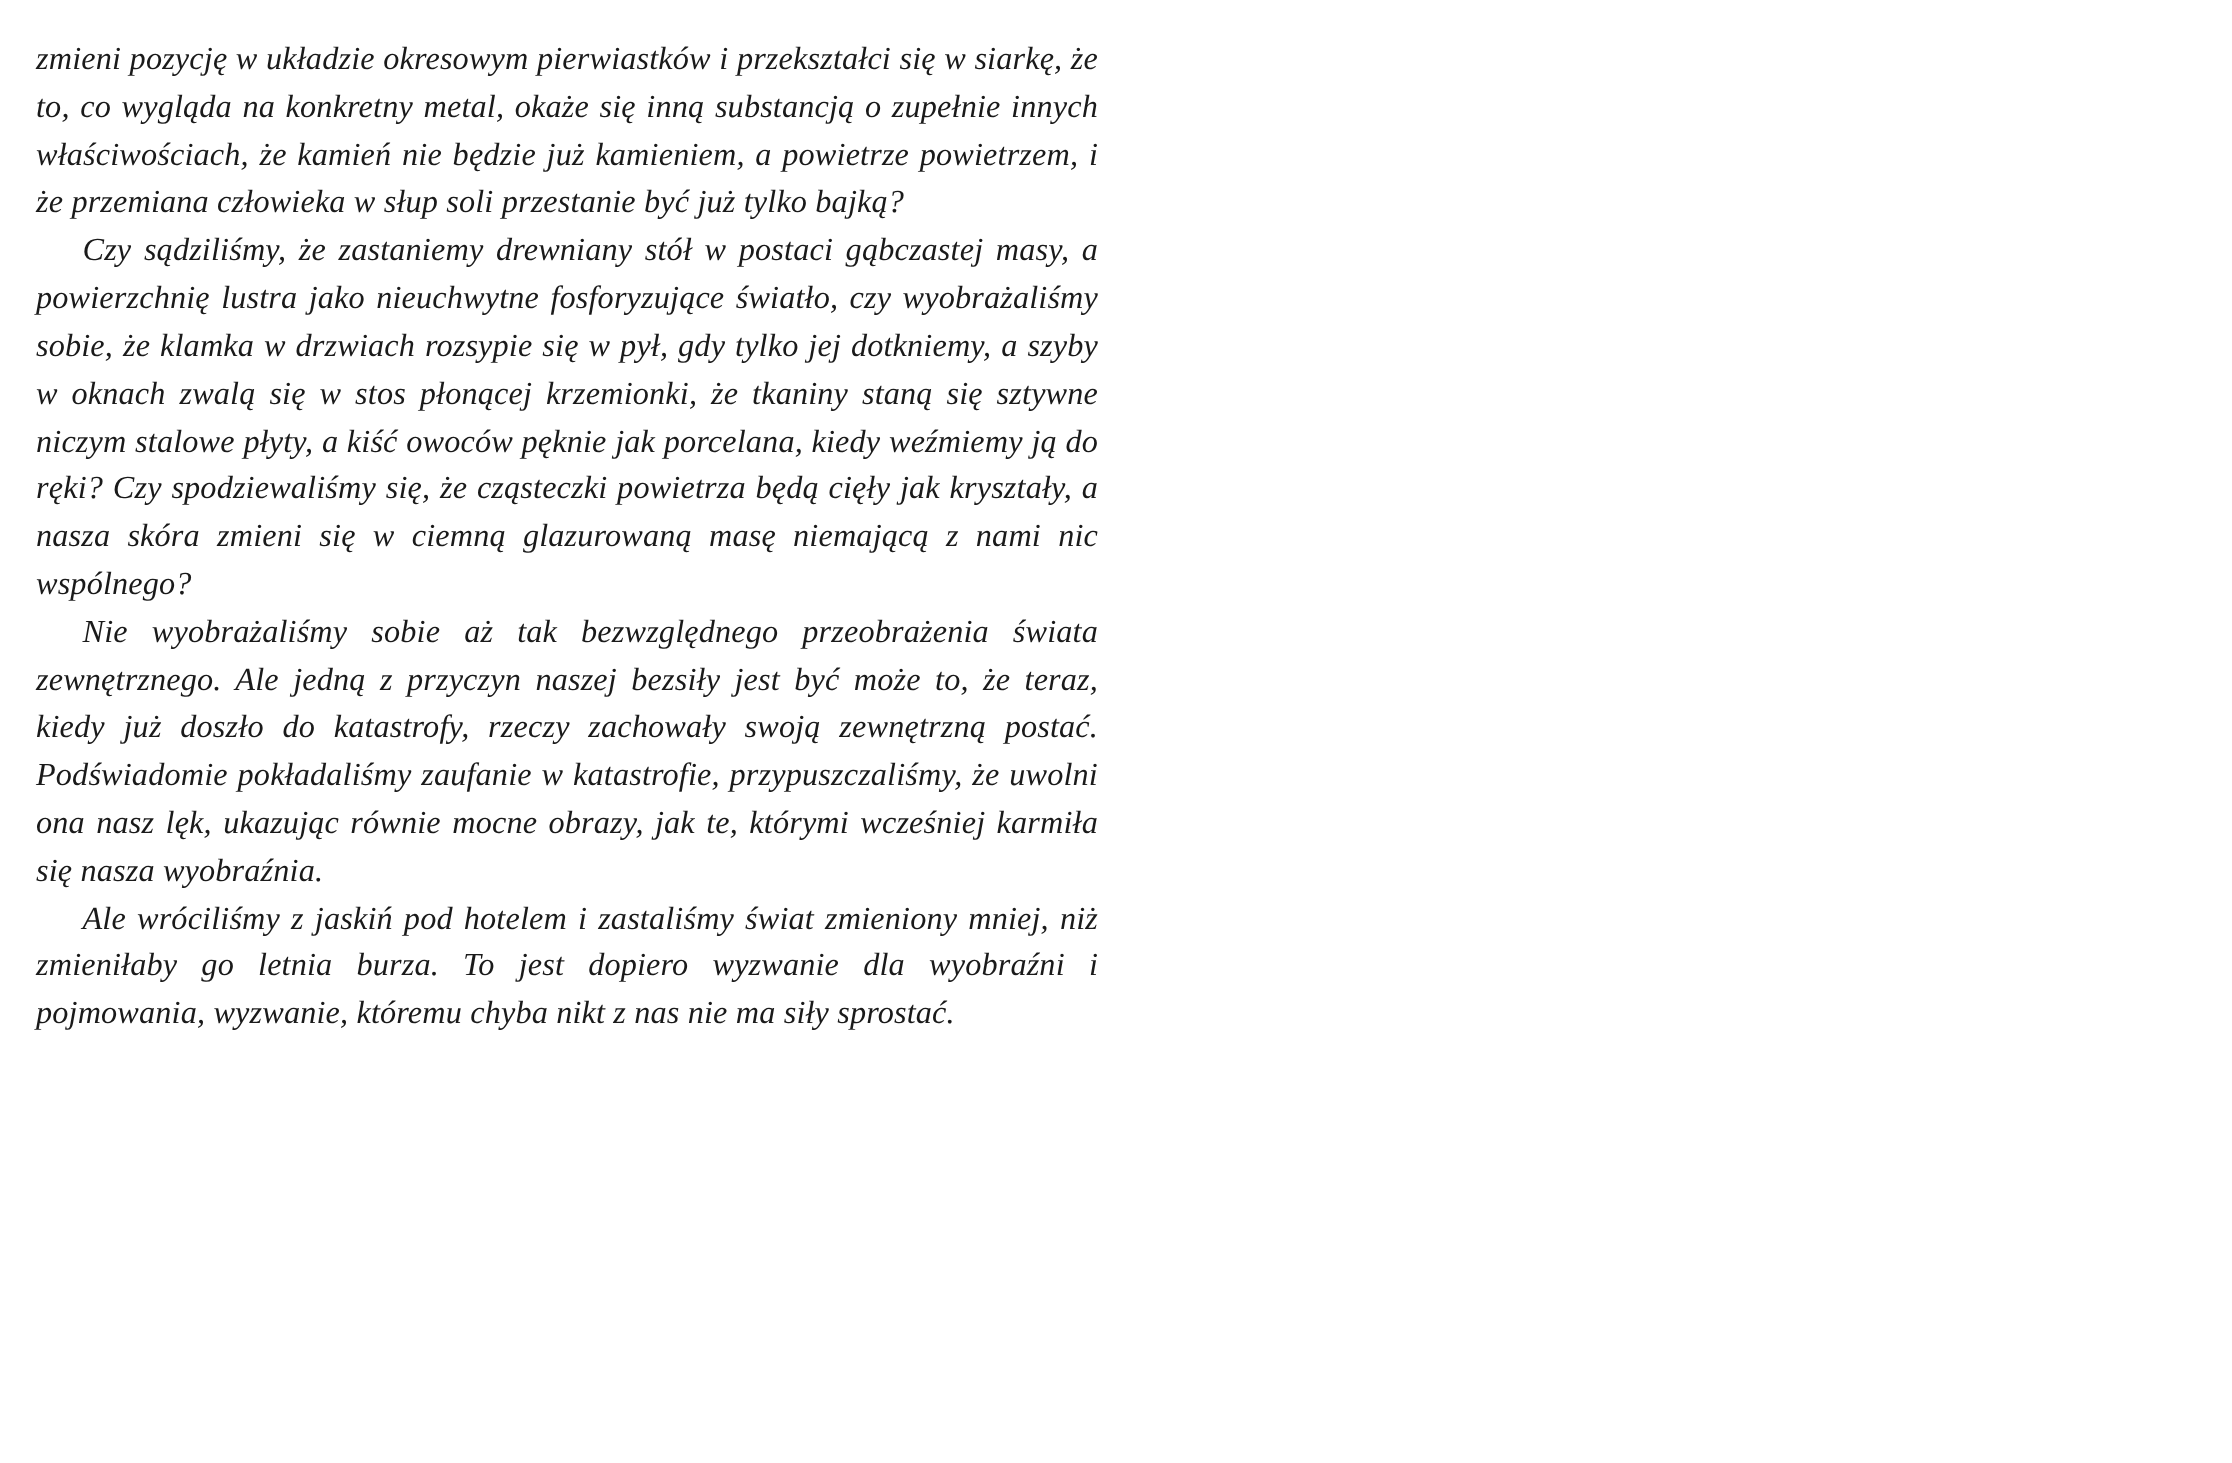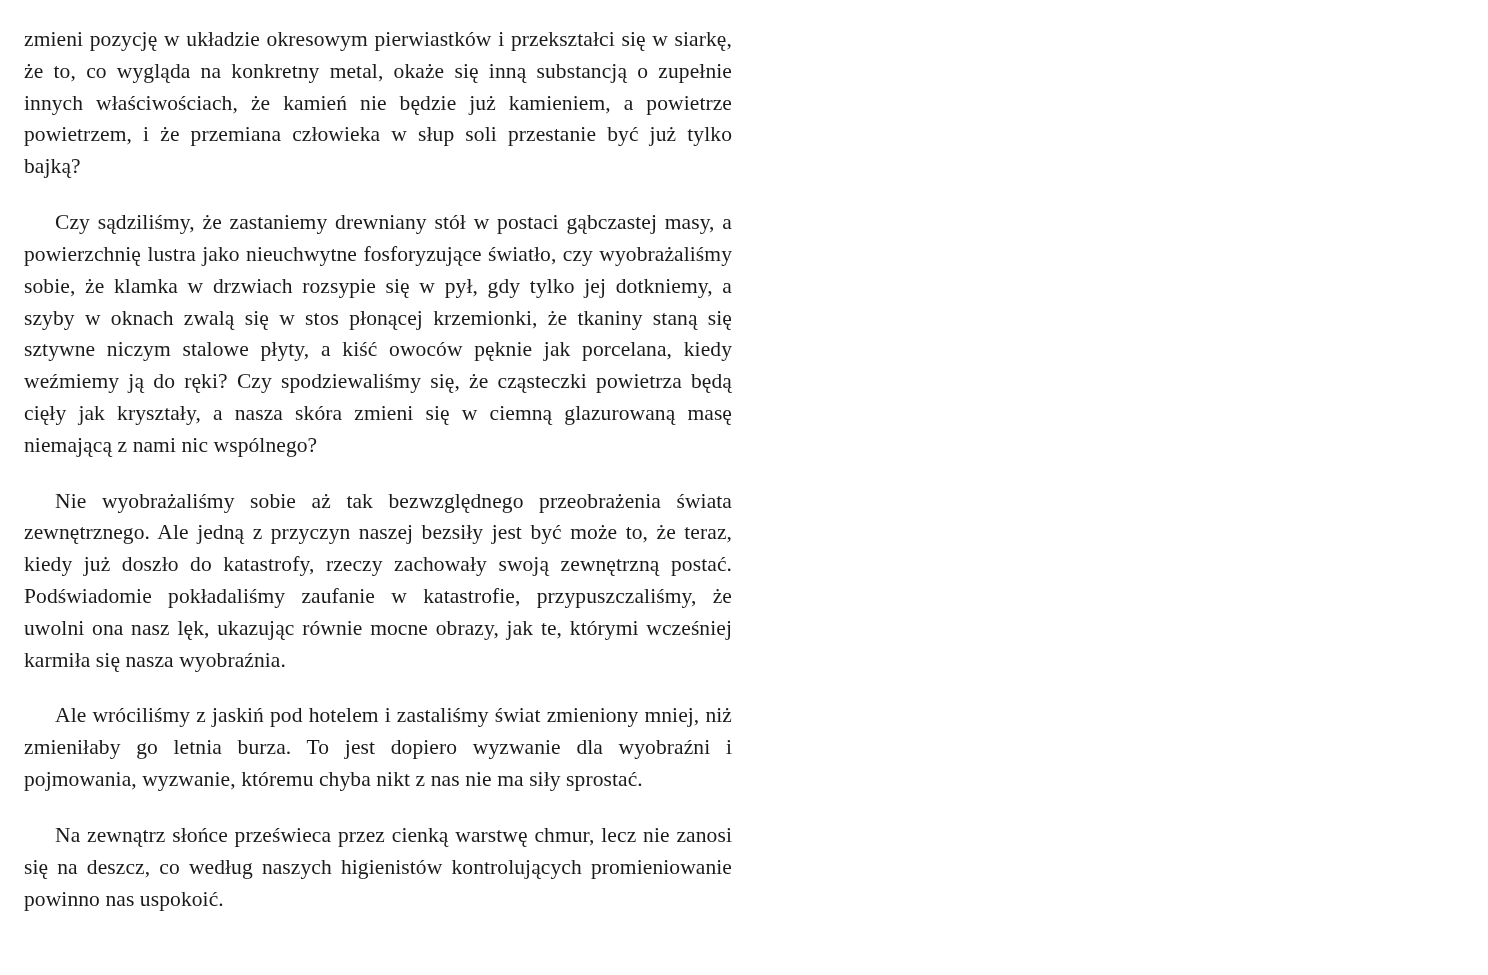--- a/index.html
+++ b/index.html
@@ -13,43 +13,42 @@
     overflow: hidden;
     font-family: "Liberation Serif", serif;
     color: #1a1a1a;
   }
   .page {
     box-sizing: border-box;
     width: 1488px;
     height: 975px;
     padding: 24px 0 0 0;
     background: #ffffff;
+    font-style: italic;
   }
   .text-column {
     width: 708px;
     margin-left: 24px;
     text-align: justify;
     font-size: 21.5px;
     line-height: 1.48;
     letter-spacing: 0.1px;
   }
   .para {
     margin: 0;
     text-indent: 0;
     hyphens: none;
   }
   .para.indented {
     text-indent: 31px;
-    margin-top: 24px;
   }
 </style>
 </head>
 <body>
 
 <div class="page">
   <div class="text-column">
     <p class="para">zmieni pozycję w układzie okresowym pierwiastków i przekształci się w siarkę, że to, co wygląda na konkretny metal, okaże się inną substancją o zupełnie innych właściwościach, że kamień nie będzie już kamieniem, a powietrze powietrzem, i że przemiana człowieka w słup soli przestanie być już tylko bajką?</p>
     <p class="para indented">Czy sądziliśmy, że zastaniemy drewniany stół w postaci gąbczastej masy, a powierzchnię lustra jako nieuchwytne fosforyzujące światło, czy wyobrażaliśmy sobie, że klamka w drzwiach rozsypie się w pył, gdy tylko jej dotkniemy, a szyby w oknach zwalą się w stos płonącej krzemionki, że tkaniny staną się sztywne niczym stalowe płyty, a kiść owoców pęknie jak porcelana, kiedy weźmiemy ją do ręki? Czy spodziewaliśmy się, że cząsteczki powietrza będą cięły jak kryształy, a nasza skóra zmieni się w ciemną glazurowaną masę niemającą z nami nic wspólnego?</p>
     <p class="para indented">Nie wyobrażaliśmy sobie aż tak bezwzględnego przeobrażenia świata zewnętrznego. Ale jedną z przyczyn naszej bezsiły jest być może to, że teraz, kiedy już doszło do katastrofy, rzeczy zachowały swoją zewnętrzną postać. Podświadomie pokładaliśmy zaufanie w katastrofie, przypuszczaliśmy, że uwolni ona nasz lęk, ukazując równie mocne obrazy, jak te, którymi wcześniej karmiła się nasza wyobraźnia.</p>
     <p class="para indented">Ale wróciliśmy z jaskiń pod hotelem i zastaliśmy świat zmieniony mniej, niż zmieniłaby go letnia burza. To jest dopiero wyzwanie dla wyobraźni i pojmowania, wyzwanie, któremu chyba nikt z nas nie ma siły sprostać.</p>
-    <p class="para indented">Na zewnątrz słońce prześwieca przez cienką warstwę chmur, lecz nie zanosi się na deszcz, co według naszych higienistów kontrolujących promieniowanie powinno nas uspokoić.</p>
   </div>
 </div>
 
 </body></html>

